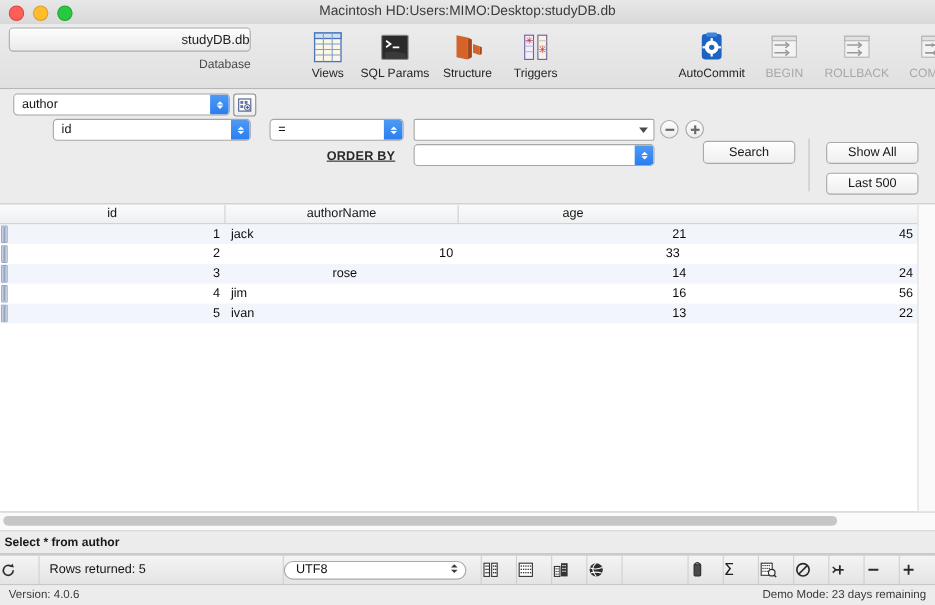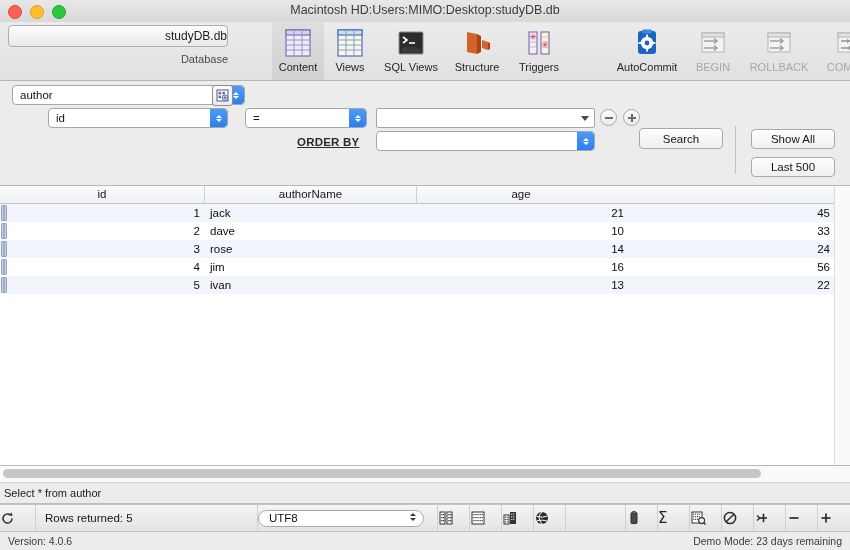--- a/index.html
+++ b/index.html
@@ -250,20 +250,21 @@
   }
 
   
   .sqlline {
     flex: 0 0 21px;
     background: #ececec;
     font-size: 11px; color: #1b1b1b;
     padding: 4px 0 0 4px;
     box-sizing: border-box;
     border-bottom: 1px solid #bdbdbd;
+    font-weight: bold;
   }
 
   
   .bottombar {
     flex: 0 0 26px;
     display: flex; align-items: stretch;
     background: linear-gradient(#f4f4f4, #e4e4e4);
     border-top: 1px solid #c4c4c4;
     border-bottom: 1px solid #c4c4c4;
   }
@@ -324,34 +325,20 @@
 
   <div class="toolbar">
 
     <div class="db-group">
       <div class="db-button">studyDB.db</div>
       <div class="grp-label">Database</div>
     </div>
 
     <div class="tool-items left">
 
-      <div class="tool-item sel">
-        <div class="ic">
-          <svg width="28" height="30" viewBox="0 0 28 30">
-            <rect x="2" y="2" width="24" height="26" fill="#f0ecfa" stroke="#7f6fb5" stroke-width="1.2"></rect>
-            <rect x="2" y="2" width="24" height="5" fill="#d8d0ee" stroke="#7f6fb5" stroke-width="1.2"></rect>
-            <line x1="10" y1="2" x2="10" y2="28" stroke="#9b8ecb" stroke-width="1"></line>
-            <line x1="18" y1="2" x2="18" y2="28" stroke="#9b8ecb" stroke-width="1"></line>
-            <line x1="2" y1="12" x2="26" y2="12" stroke="#9b8ecb" stroke-width="1"></line>
-            <line x1="2" y1="17" x2="26" y2="17" stroke="#9b8ecb" stroke-width="1"></line>
-            <line x1="2" y1="22" x2="26" y2="22" stroke="#9b8ecb" stroke-width="1"></line>
-          </svg>
-        </div>
-        <div class="tl">Content</div>
-      </div>
 
       <div class="tool-item">
         <div class="ic">
           <svg width="28" height="30" viewBox="0 0 28 30">
             <rect x="2" y="2" width="24" height="26" fill="#fdf6e4" stroke="#4a74b8" stroke-width="1.2"></rect>
             <rect x="2" y="2" width="24" height="5" fill="#cfe0f5" stroke="#4a74b8" stroke-width="1.2"></rect>
             <line x1="10" y1="2" x2="10" y2="28" stroke="#7da0d0" stroke-width="1"></line>
             <line x1="18" y1="2" x2="18" y2="28" stroke="#7da0d0" stroke-width="1"></line>
             <line x1="2" y1="12" x2="26" y2="12" stroke="#7da0d0" stroke-width="1"></line>
             <line x1="2" y1="17" x2="26" y2="17" stroke="#7da0d0" stroke-width="1"></line>
@@ -363,21 +350,21 @@
 
       <div class="tool-item w70">
         <div class="ic">
           <svg width="30" height="30" viewBox="0 0 30 30">
             <rect x="3" y="4" width="24" height="22" rx="1" fill="#2b2b2b" stroke="#8d8d8d" stroke-width="1"></rect>
             <polyline points="7,9 11,12 7,15" fill="none" stroke="#ffffff" stroke-width="1.6"></polyline>
             <line x1="13" y1="15" x2="19" y2="15" stroke="#ffffff" stroke-width="1.6"></line>
             <path d="M6 20 Q14 17 25 21 L25 25 L6 25 Z" fill="#3a3a3a"></path>
           </svg>
         </div>
-        <div class="tl">SQL Views</div>
+        <div class="tl">SQL Params</div>
       </div>
 
       <div class="tool-item wide">
         <div class="ic">
           <svg width="32" height="30" viewBox="0 0 32 30">
             <path d="M6 4 L16 6 L16 26 L6 24 Z" fill="#d4632a"></path>
             <path d="M16 6 L20 8 L20 24 L16 26 Z" fill="#a8461a"></path>
             <path d="M21 12 L27 14 L27 22 L21 20 Z" fill="#d4632a"></path>
             <path d="M27 14 L29 15 L29 21 L27 22 Z" fill="#a8461a"></path>
           </svg>
@@ -463,21 +450,21 @@
             <polygon points="14,17.6 11.4,20 14,22.4" fill="#9a9a9a"></polygon>
           </svg>
         </div>
         <div class="tl">COMMIT</div>
       </div>
     </div>
   </div>
 
   <div class="filter">
 
-    <div class="sel-ctl" style="left:12px; top:4px; width:233px;">
+    <div class="sel-ctl" style="left:12px; top:4px; width:197px;">
       <span>author</span>
       <span class="arrowbox">
         <span class="chev up"></span>
           <span class="chev dn"></span>
       </span>
     </div>
 
     <div style="position:absolute; left:212px; top:4px; width:19px; height:19px;
                 border:1px solid #8d8d8d; border-radius:3px; background:linear-gradient(#fdfdfd,#ededed);
                 display:flex; align-items:center; justify-content:center;">
@@ -563,31 +550,30 @@
         <div class="td txt" style="width:212px;">jack</div>
         <div class="td num" style="width:212px;">21</div>
         <div class="td num" style="width:206px;">45</div>
       </div>
 
       <div class="trow even">
         <div class="gutter">
             <div class="handle"></div>
           </div>
         <div class="td num" style="width:197px;">2</div>
-        <div class="td txt" style="width:212px;">dave</div>
         <div class="td num" style="width:212px;">10</div>
         <div class="td num" style="width:206px;">33</div>
       </div>
 
       <div class="trow odd">
         <div class="gutter">
             <div class="handle"></div>
           </div>
         <div class="td num" style="width:197px;">3</div>
-        <div class="td txt" style="width:212px;">rose</div>
+        <div class="td txt" style="width:212px;text-align:center;">rose</div>
         <div class="td num" style="width:212px;">14</div>
         <div class="td num" style="width:206px;">24</div>
       </div>
 
       <div class="trow even">
         <div class="gutter">
             <div class="handle"></div>
           </div>
         <div class="td num" style="width:197px;">4</div>
         <div class="td txt" style="width:212px;">jim</div>

